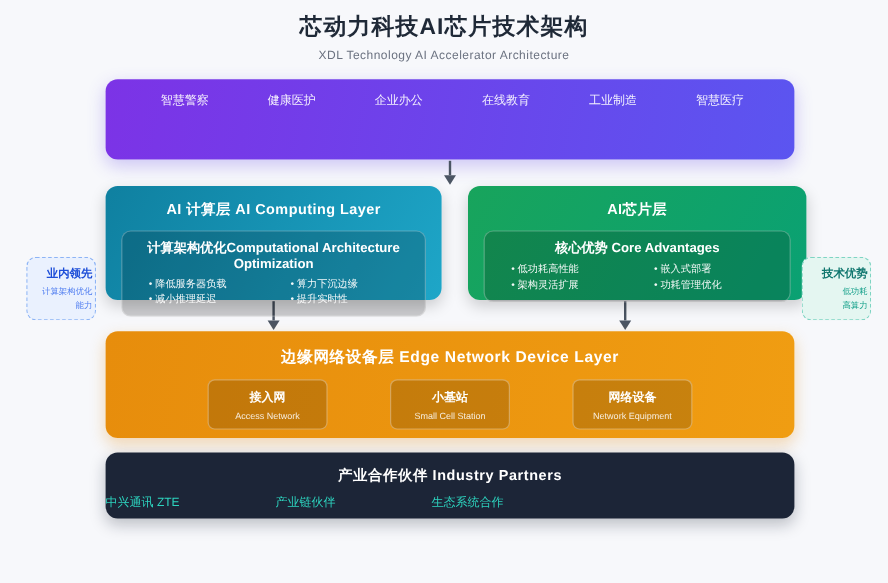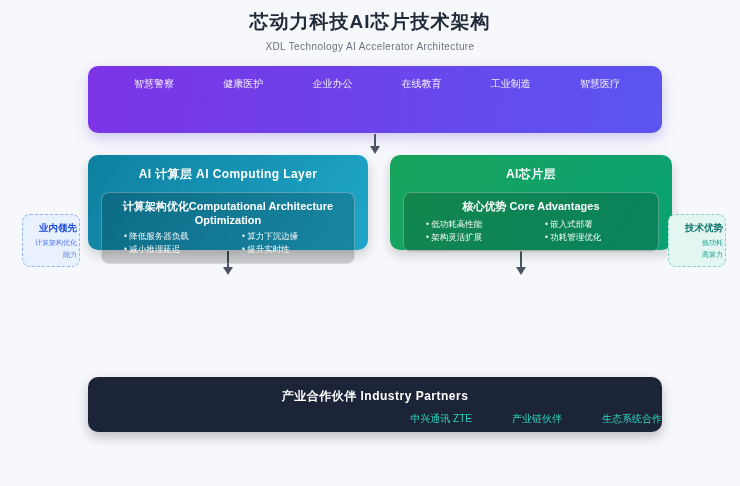--- a/index.html
+++ b/index.html
@@ -81,21 +81,21 @@
   .edge-item .zh{font-weight:bold;font-size:10px;}
   .edge-item .en{font-size:7.5px;color:rgba(255,255,255,.85);margin-top:4px;}
 
   
   .partners{
     left:88px;top:377px;width:574px;height:55px;
     background:var(--partners_bg,#1c2537);
     box-shadow:0 5px 12px rgba(15,23,42,.25);
   }
   .partners .layer-title{font-size:12px;padding-top:11px;}
-  .partner-items{display:flex;justify-content:flex-end;gap:40px;margin-top:7px;font-size:10px;color:var(--accent_teal,#2dd4bf);}
+  .partner-items{display:flex;justify-content:flex-start;gap:80px;margin-top:7px;font-size:10px;color:var(--accent_teal,#2dd4bf);}
 
   
   .footer{
     position:absolute;top:456px;left:0;width:740px;text-align:center;
     font-size:9.5px;color:#5d6675;letter-spacing:.2px;
   }
   .footer em{font-style:italic;}
 </style>
 </head>
 <body>
@@ -169,20 +169,37 @@
     <div class="badge-title">业内领先</div>
     <div class="badge-line">计算架构优化</div>
     <div class="badge-line">能力</div>
   </div>
   <div class="badge badge-right">
     <div class="badge-title">技术优势</div>
     <div class="badge-line">低功耗</div>
     <div class="badge-line">高算力</div>
   </div>
 
+  <div class="layer edge">
+    <div class="layer-title">边缘网络设备层 Edge Network Device Layer</div>
+    <div class="edge-items">
+      <div class="edge-item">
+        <div class="zh">接入网</div>
+        <div class="en">Access Network</div>
+      </div>
+      <div class="edge-item">
+        <div class="zh">小基站</div>
+        <div class="en">Small Cell Station</div>
+      </div>
+      <div class="edge-item">
+        <div class="zh">网络设备</div>
+        <div class="en">Network Equipment</div>
+      </div>
+    </div>
+  </div>
 
   <div class="layer partners">
     <div class="layer-title">产业合作伙伴 Industry Partners</div>
     <div class="partner-items">
       <span>中兴通讯 ZTE</span>
       <span>产业链伙伴</span>
       <span>生态系统合作</span>
     </div>
   </div>
 

